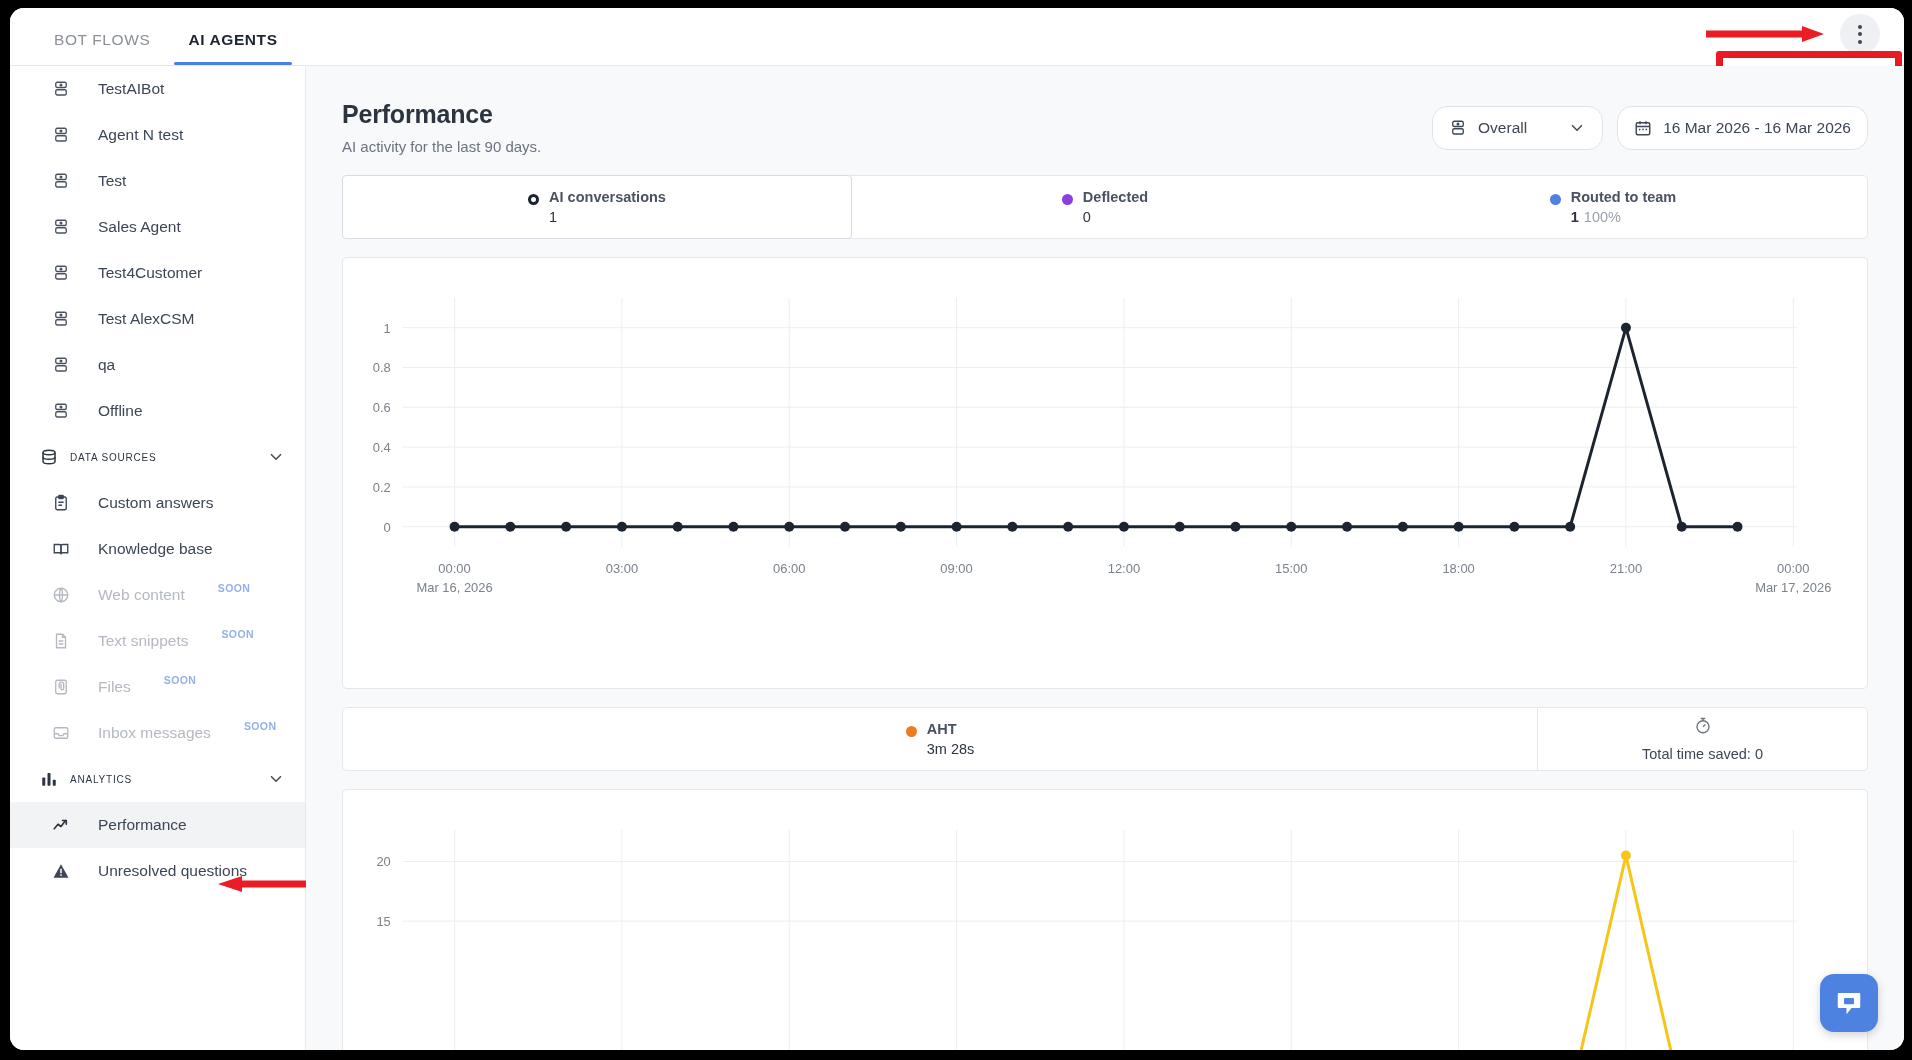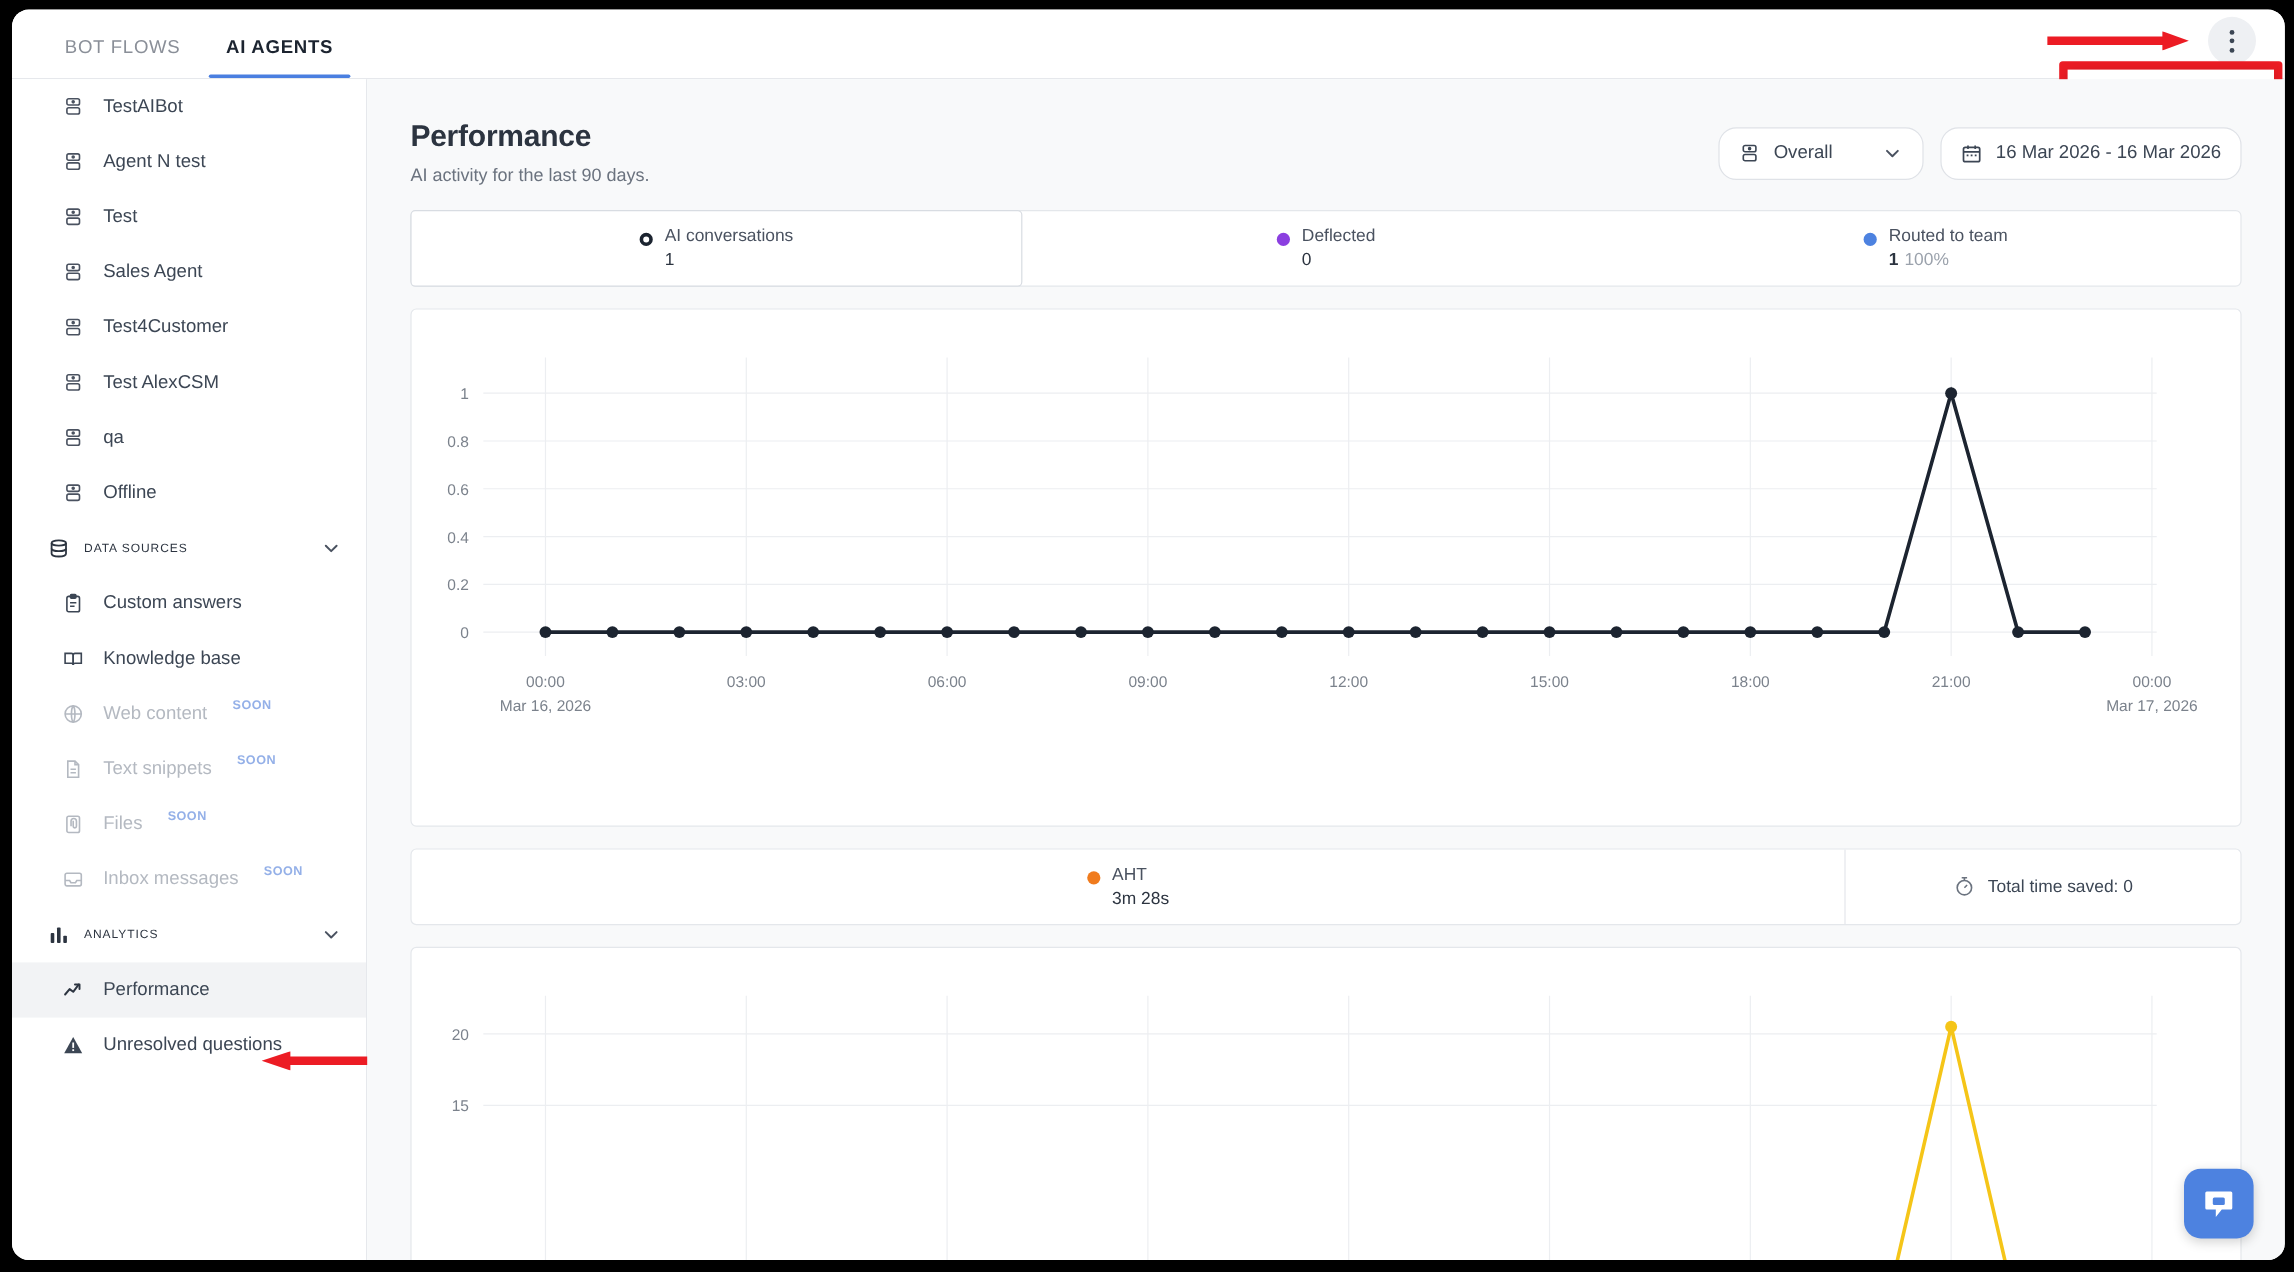--- a/index.html
+++ b/index.html
@@ -84,21 +84,21 @@
 
   
   .sidebar {
     position: absolute; left: 0; top: 58px;
     width: 296px; height: calc(100% - 58px);
     background: #ffffff;
     border-right: 1px solid #e6e8ec;
     overflow: hidden;
   }
   .nav-item {
-    display: flex; align-items: center; gap: 16px;
+    display: flex; align-items: center; gap: 28px;
     height: 46px; padding: 0 20px 0 42px;
     font-size: 15.5px; color: #3c4654; cursor: pointer;
   }
   .nav-item.active { background: #f2f3f5; }
   .nav-item.disabled { color: #b4b9c1; cursor: default; }
   .soon {
     font-size: 10.5px; color: #94b0e8; font-weight: 700;
     letter-spacing: .4px; margin-left: 5px; align-self: flex-start;
     margin-top: 10px;
   }
@@ -140,27 +140,27 @@
   }
   .stat-row { display: flex; align-items: stretch; height: 62px; }
   .stat {
     flex: 1; display: flex; align-items: center; justify-content: center;
     cursor: pointer;
   }
   .stat.selected { border: 1px solid #d8dce2; border-radius: 4px; margin: -1px; background:#fff; }
   .stat-inner { display: flex; gap: 10px; align-items: flex-start; }
   .dot { width: 11px; height: 11px; border-radius: 50%; margin-top: 5px; flex:0 0 11px; }
   .dot.ring { border: 3.5px solid #1c2430; background: #fff; box-sizing: border-box; }
-  .stat-label { font-size: 14.5px; font-weight: 400; color: #4a5260; }
+  .stat-label { font-size: 14.5px; font-weight: 700; color: #4a5260; }
   .stat-value { font-size: 14.5px; color: #2c3440; margin-top: 4px; }
   .stat-value .pct { color: #9ba2ac; margin-left: 5px; }
   .stat-value b { font-weight: 700; }
   .saved {
     width: 330px; display: flex; align-items: center; justify-content: center;
-    gap: 11px; border-left: 1px solid #e4e7eb; font-size: 14.5px; color: #3c4654;
+    gap: 11px; border-left: 1px solid #e4e7eb; font-size: 14.5px; color: #3c4654; flex-direction: column;
   }
 
   
   .chart-card { height: 432px; position: relative; }
   .chart-card2 { height: 300px; position: relative; }
   .chart-svg { display: block; width: 100%; height: 100%; }
   .ytick { font-size: 13px; fill: #7b828c; text-anchor: end; font-family: "Liberation Sans", sans-serif; }
   .xtick { font-size: 13px; fill: #7b828c; text-anchor: middle; font-family: "Liberation Sans", sans-serif; }
 
   

